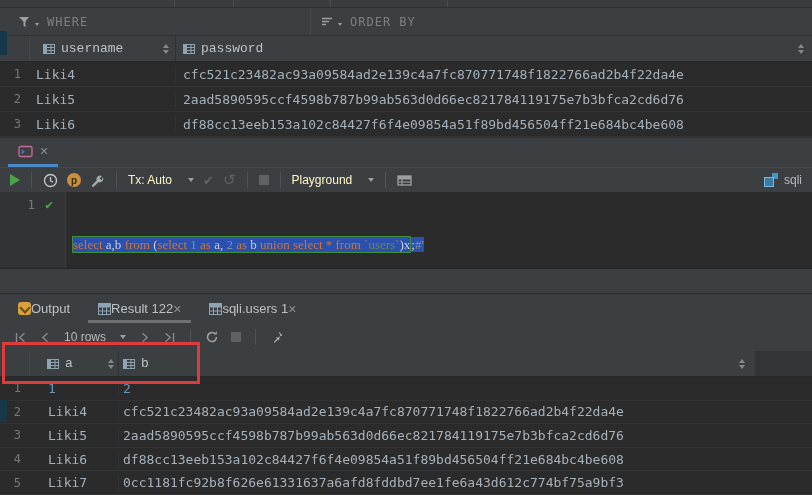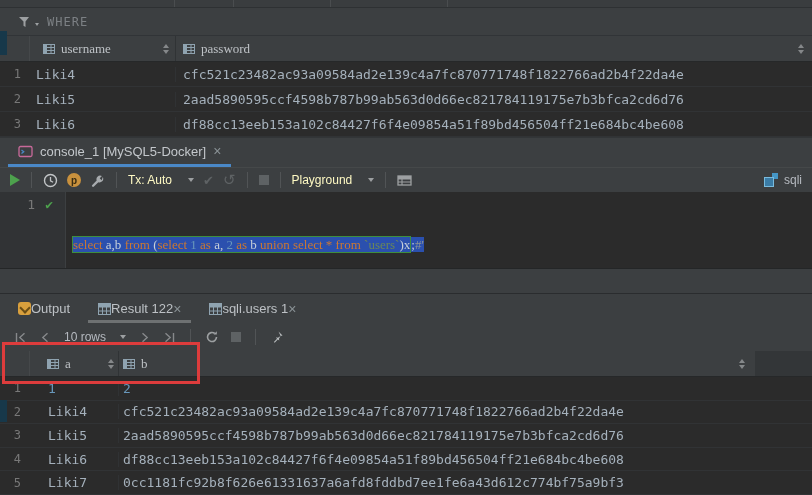--- a/index.html
+++ b/index.html
@@ -22,21 +22,21 @@
 
   
   .sort{display:inline-flex;flex-direction:column;gap:2px;align-items:center}
   .sort i{display:block;width:0;height:0;border-left:3.5px solid transparent;border-right:3.5px solid transparent}
   .sort i:first-child{border-bottom:4px solid #85888a}
   .sort i:last-child{border-top:4px solid #85888a}
 
   
   .ghead{height:26px;background:#3c3f41;border-bottom:1px solid #262829;display:flex;align-items:center}
   .ghead .gut{width:30px;height:100%;border-right:1px solid #45484a}
-  .colcell{display:flex;align-items:center;gap:6px;font-family:Liberation Serif, serif;font-size:13px;color:#bec2c6;height:100%}
+  .colcell{display:flex;align-items:center;gap:6px;font-family:Liberation Mono, monospace;font-size:13px;color:#bec2c6;height:100%}
   .col-user{width:145px;padding-left:13px}
   .col-user .sort{margin-left:auto;margin-right:6px}
   .col-pass{flex:1;padding-left:7px;border-left:1px solid #303335}
   .col-pass .sort{margin-left:auto;margin-right:8px}
   .trow{height:25px;display:flex;align-items:center;border-bottom:1px solid #313335;
         font-family:"DejaVu Sans Mono",monospace;font-size:13px;white-space:nowrap}
   .trow .gut{width:30px;text-align:right;padding-right:9px;color:#787878;font-size:12px}
   .trow .c1{width:145px;padding-left:6px;color:#a5b1bc;overflow:hidden}
   .trow .c2{flex:1;padding-left:7px;border-left:1px solid #303234;color:#a5b1bc;overflow:hidden}
 
@@ -123,20 +123,29 @@
 
   <div class="filter-bar">
     <div class="filter-seg filter-where">
       <span>
         <svg width="13" height="12" viewBox="0 0 13 12">
             <path d="M1 1h10L7.5 5.6V11l-2-1.2V5.6z" fill="#9da0a2"></path>
           </svg>
       </span>
       <span class="chev sm"></span>
       <span class="filter-label">WHERE</span>
+    </div>
+    <div class="filter-seg filter-order">
+      <span>
+        <svg width="13" height="12" viewBox="0 0 13 12">
+            <path d="M1 2.5h10M1 5.5h7M1 8.5h4" stroke="#9da0a2" stroke-width="1.4"></path>
+          </svg>
+      </span>
+      <span class="chev sm"></span>
+      <span class="filter-label">ORDER BY</span>
     </div>
   </div>
 
   <div>
     <div class="ghead">
       <div class="gut"></div>
       <div class="colcell col-user">
         <span>
           <svg width="12" height="12" viewBox="0 0 12 12">
               <rect x="0.5" y="1.5" width="11" height="9" fill="none" stroke="#8fa3b0"></rect>
@@ -185,21 +194,20 @@
   </div>
 
   <div class="console-tabbar">
     <div class="console-tab">
       <span>
         <svg width="15" height="15" viewBox="0 0 15 15">
             <rect x="1" y="2.5" width="13" height="10" rx="1.5" fill="none" stroke="#c86a9a" stroke-width="1.3"></rect>
             <path d="M3.5 6l2.2 1.7L3.5 9.4" fill="none" stroke="#4a88c7" stroke-width="1.3"></path>
           </svg>
       </span>
-      <span>console_1 [MySQL5-Docker]</span>
       <span class="close-x">×</span>
     </div>
   </div>
 
   <div class="toolbar">
     <span class="play"></span>
     <span class="vsep"></span>
     <span>
       <svg width="15" height="15" viewBox="0 0 15 15">
           <circle cx="7.5" cy="7.5" r="6" fill="none" stroke="#c2c5c7" stroke-width="1.4"></circle>

